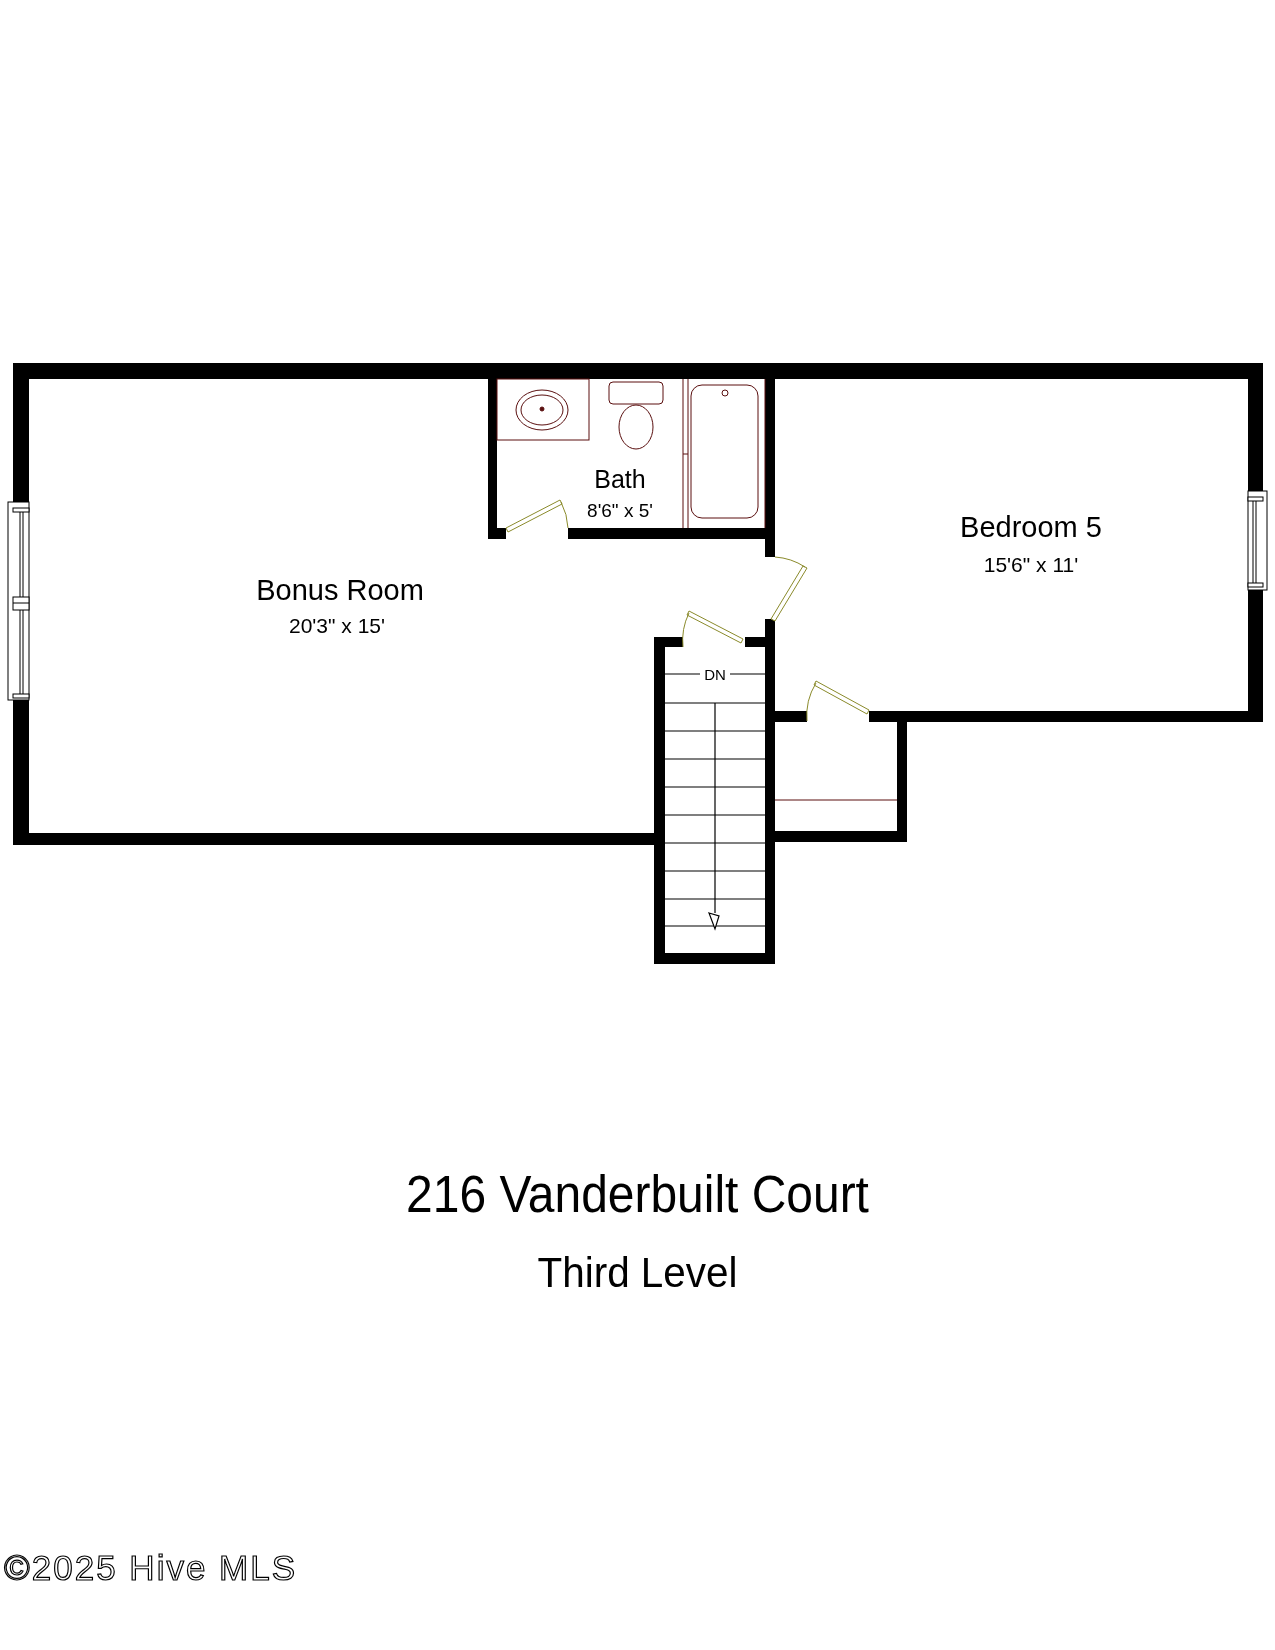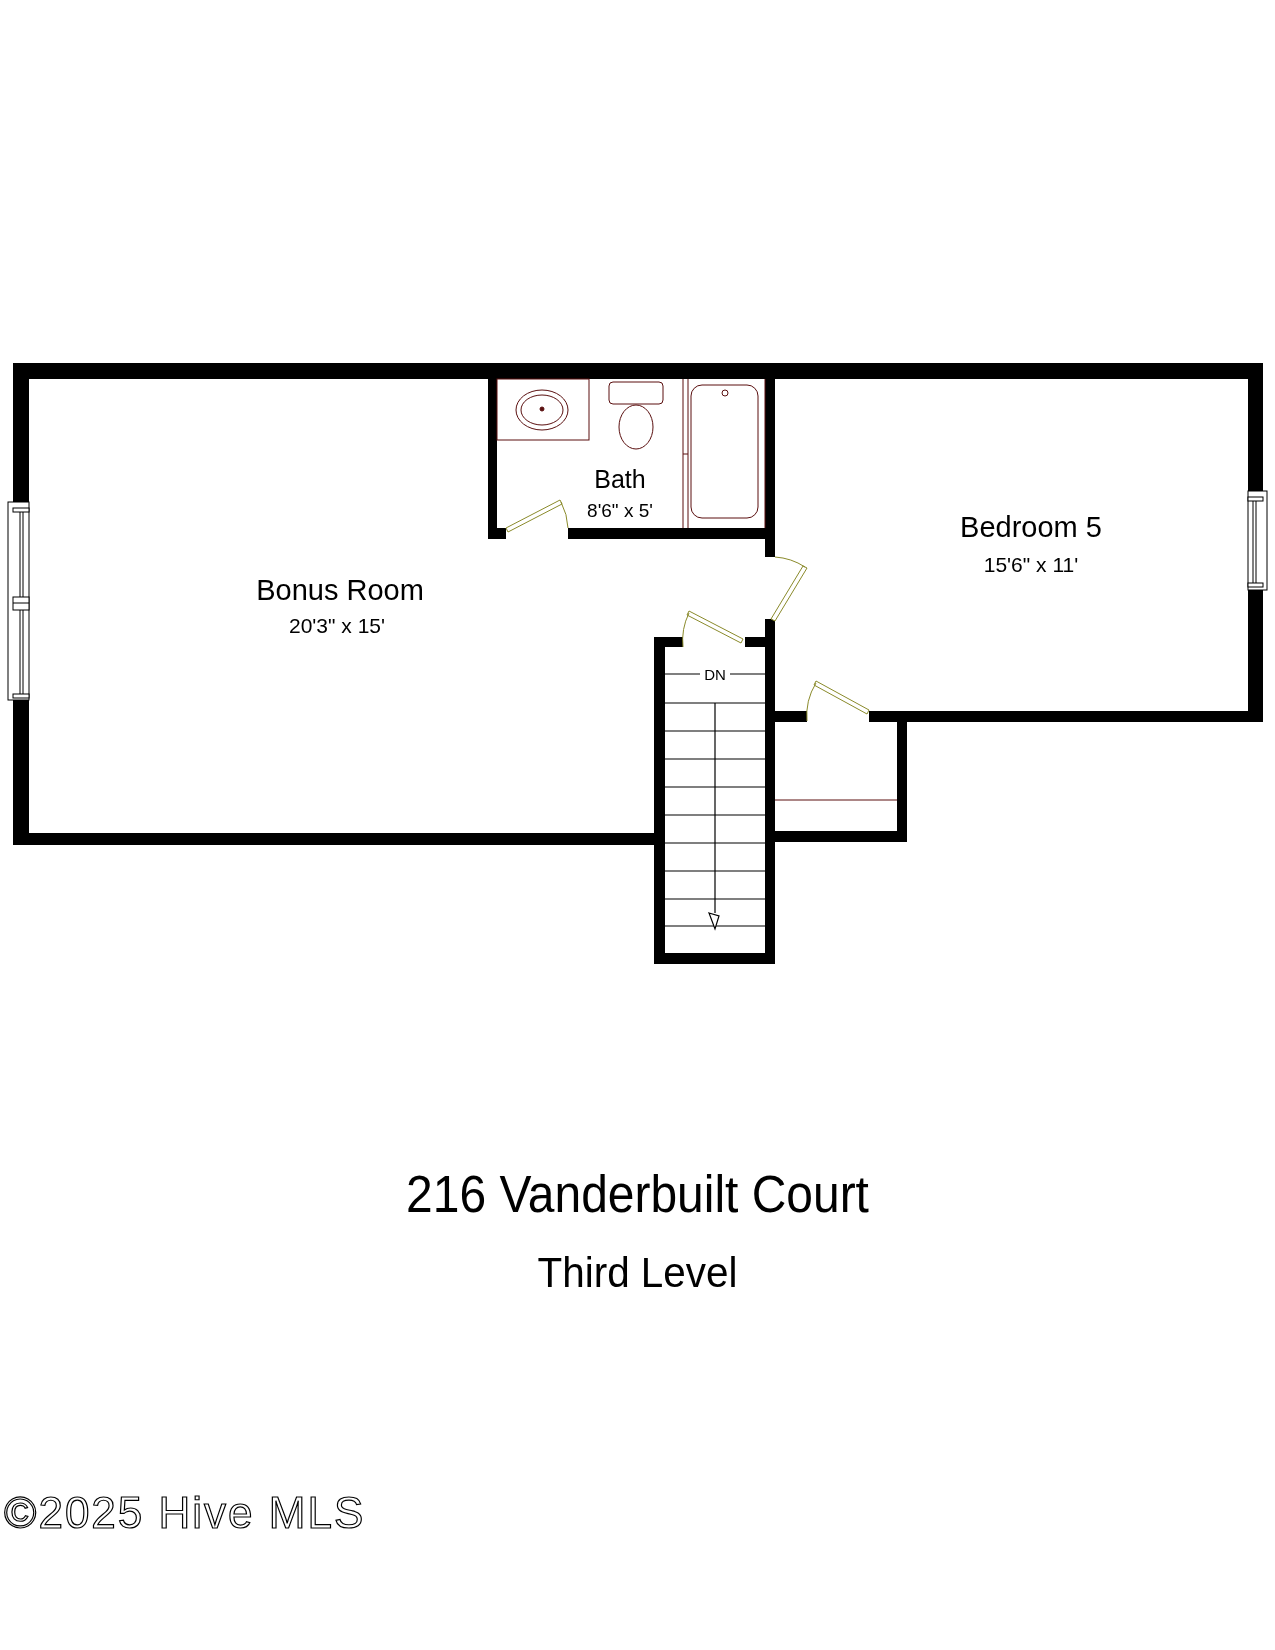--- a/index.html
+++ b/index.html
@@ -2,21 +2,21 @@
 <html><head>
   <meta charset="utf-8">
   <style>
     html, body { margin: 0; padding: 0; background: #ffffff; }
     body { width: 1275px; height: 1650px; position: relative; overflow: hidden; font-family: "Liberation Sans", sans-serif; }
     #plan { position: absolute; left: 0; top: 0; width: 1275px; height: 1650px; }
     .room-label { font-family: "Liberation Sans", sans-serif; fill: #000; }
     .title { position: absolute; left: 0; width: 1275px; text-align: center; color: #000; font-family: "Liberation Sans", sans-serif; }
     .title-main { top: 1165px; font-size: 51px; letter-spacing: 0px; transform: scaleX(0.94); }
     .title-sub { top: 1248px; font-size: 43px; transform: scaleX(0.94); }
-    .watermark { position: absolute; left: 4px; top: 1488px; font-size: 44px; color: transparent; -webkit-text-stroke: 1.2px #000; font-family: "Liberation Sans", sans-serif; font-weight: 300; letter-spacing: 2px; }
+    .watermark { position: absolute; left: 4px; top: 1548px; font-size: 35px; color: transparent; -webkit-text-stroke: 1.2px #000; font-family: "Liberation Sans", sans-serif; font-weight: 300; letter-spacing: 2px; }
   </style>
 </head>
 <body>
 
 <svg id="plan" viewBox="0 0 1275 1650" xmlns="http://www.w3.org/2000/svg">
 
   <g fill="#000">
 
     <rect x="13" y="363" width="1250" height="16"></rect>
 

